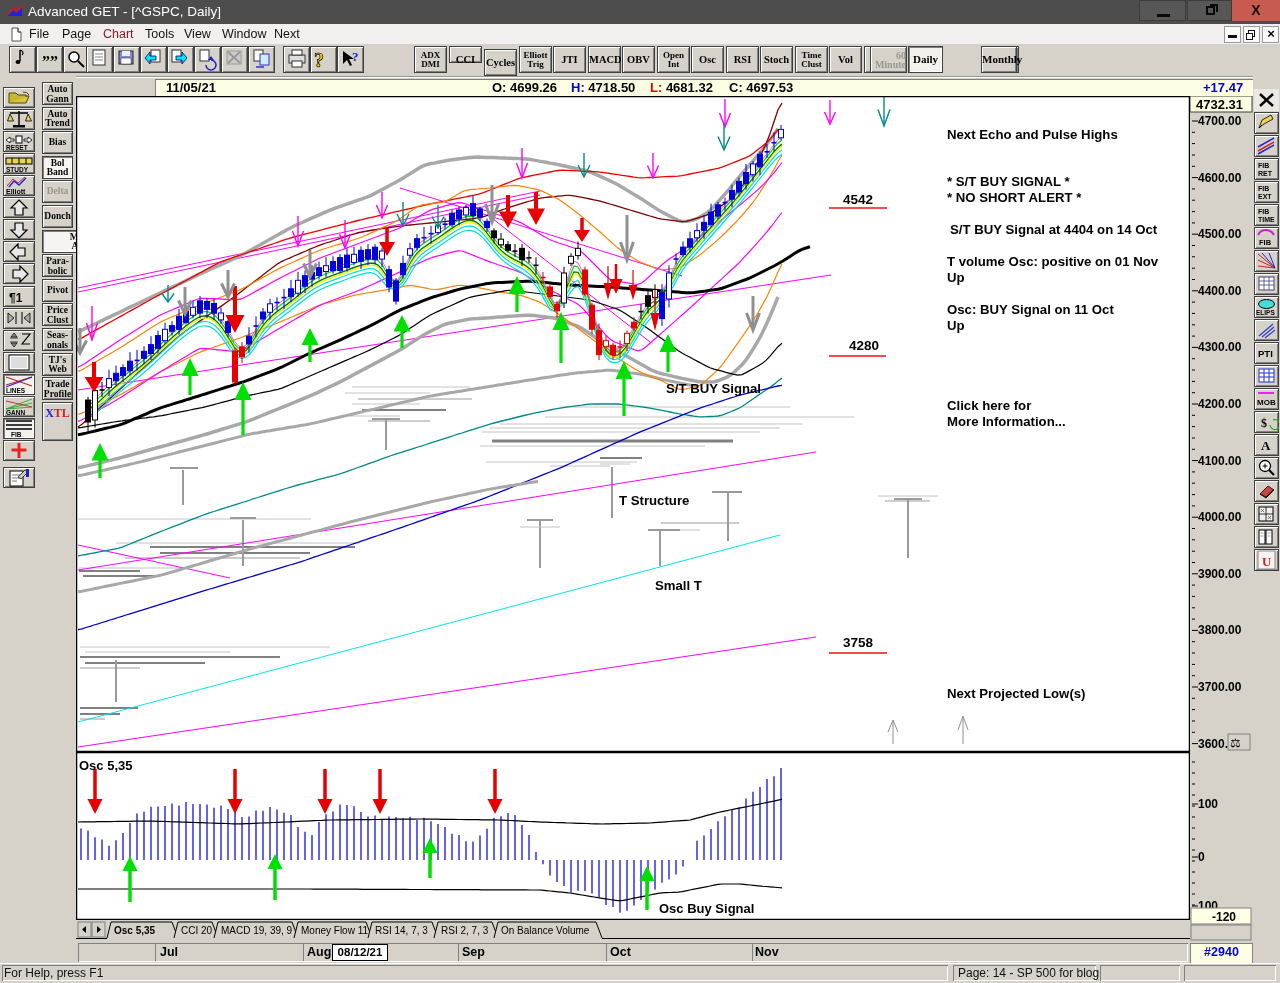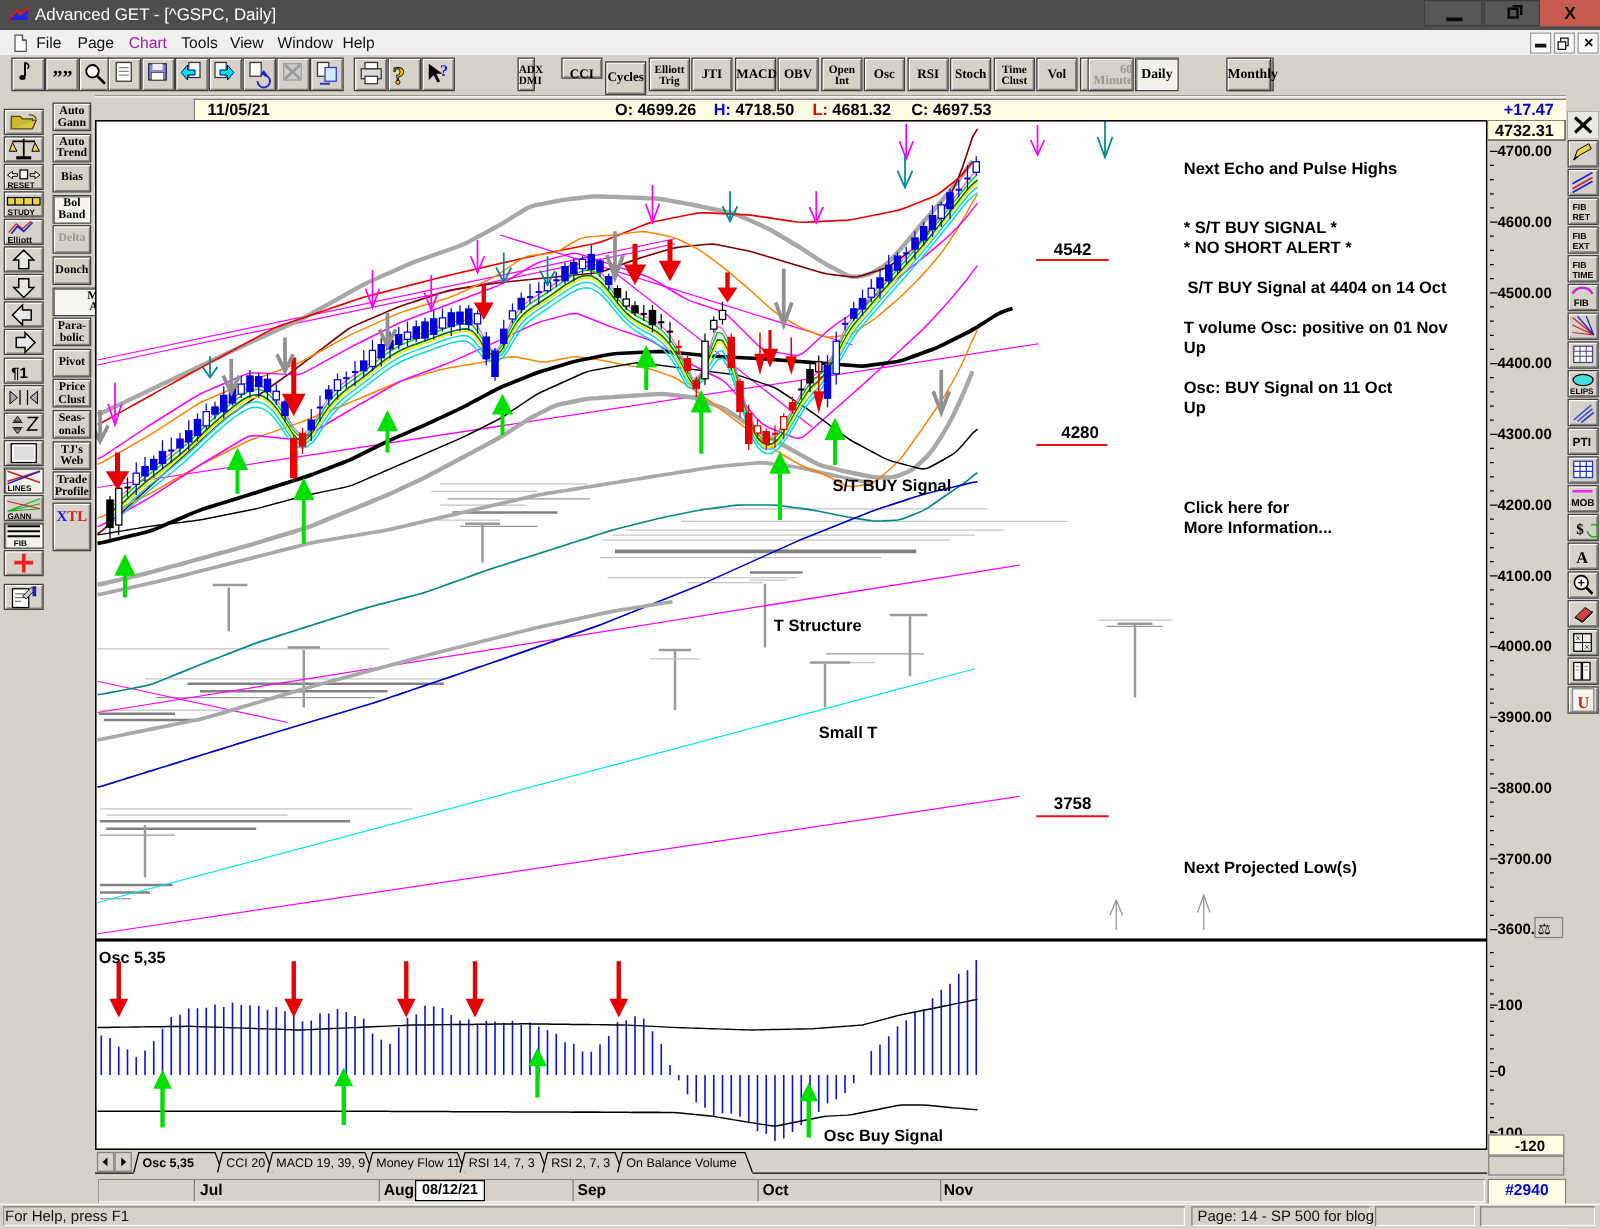--- a/index.html
+++ b/index.html
@@ -25,25 +25,25 @@
       <div class="abs" style="left:28px;top:3px;width:2px;height:8px;background:#0a0a0a"></div>
     </div>
 <div class="abs" style="left:1232px;top:0;width:48px;height:21px;background:#c75b50;color:#111;font-weight:bold;font-size:14px;text-align:center;line-height:20px;">X</div>
 <div class="abs" style="left:0;top:24px;width:1280px;height:21px;background:#f1f0ee;border-bottom:1px solid #d0d0d0;"></div>
 <svg class="abs" style="left:9px;top:27px" width="14" height="15">
       <path d="M3,1 L9,1 L9,5 L12,5 L12,14 L3,14 Z" fill="#ffffff" stroke="#555" stroke-width="1"></path>
       <path d="M9,1 L9,5 L12,5" fill="none" stroke="#555"></path>
     </svg>
 <div class="abs" style="left:29px;top:27px;font-size:12.5px;color:#111;">File</div>
 <div class="abs" style="left:62px;top:27px;font-size:12.5px;color:#111;">Page</div>
-<div class="abs" style="left:103px;top:27px;font-size:12.5px;color:#a21caf;">Chart</div>
+<div class="abs" style="left:103px;top:27px;font-size:12.5px;color:#7f1d1d;">Chart</div>
 <div class="abs" style="left:145px;top:27px;font-size:12.5px;color:#111;">Tools</div>
 <div class="abs" style="left:184px;top:27px;font-size:12.5px;color:#111;">View</div>
 <div class="abs" style="left:222px;top:27px;font-size:12.5px;color:#111;">Window</div>
-<div class="abs" style="left:274px;top:27px;font-size:12.5px;color:#111;">Help</div>
+<div class="abs" style="left:274px;top:27px;font-size:12.5px;color:#111;">Next</div>
 <div class="abs" style="left:1224px;top:26px;width:17px;height:17px;background:#fafafa;border:1px solid #999;"></div>
 <div class="abs" style="left:1243px;top:26px;width:17px;height:17px;background:#fafafa;border:1px solid #999;"></div>
 <div class="abs" style="left:1262px;top:26px;width:17px;height:17px;background:#fafafa;border:1px solid #999;"></div>
 <div class="abs" style="left:1228px;top:35px;width:9px;height:2.5px;background:#111;"></div>
 <div class="abs" style="left:1248px;top:30px;width:7px;height:7px;border:1.5px solid #111;background:#fafafa"></div>
 <div class="abs" style="left:1246px;top:33px;width:7px;height:7px;border:1.5px solid #111;background:#fafafa"></div>
 <div class="abs" style="left:1264px;top:26px;width:14px;height:15px;font-size:13px;font-weight:bold;text-align:center;line-height:15px;">×</div>
 <div class="abs" style="left:0;top:45px;width:1280px;height:31px;background:#d6d2ca;"></div>
 <div class="abs btn3d2" style="left:9px;top:46px;width:27px;height:27px;"></div>
 <div class="abs btn3d2" style="left:36px;top:46px;width:27px;height:27px;"></div>
@@ -84,21 +84,21 @@
       <rect x="254" y="5" width="9" height="11" fill="#fff" stroke="#333"></rect>
       <rect x="260" y="9" width="9" height="11" fill="#cef" stroke="#33c"></rect>
       <path d="M256,22 h8" stroke="#33c" stroke-width="1.5"></path>
       <rect x="289" y="10" width="16" height="8" fill="#ddd" stroke="#333"></rect>
       <rect x="292" y="5" width="10" height="5" fill="#fff" stroke="#333"></rect>
       <rect x="292" y="16" width="10" height="6" fill="#fff" stroke="#333"></rect>
       <text x="314" y="22" font-size="20" font-weight="bold" fill="#f0d000" stroke="#000" stroke-width="0.7" font-family="Liberation Serif">?</text>
       <path d="M343,6 l0,13 4,-4 3,6 2,-1 -3,-6 5,0 z" fill="#000"></path>
       <text x="352" y="16" font-size="13" font-weight="bold" fill="#2222cc" font-family="Liberation Serif">?</text>
     </svg>
-<div class="abs btn3d2" style="left:414px;top:46px;width:14px;height:27px;">
+<div class="abs btn3d2" style="left:414px;top:46px;width:33px;height:27px;">
       <div style="line-height:9px;padding-top:4px;text-align:center;font-family:'Liberation Serif',serif;font-weight:bold;font-size:9px">ADX<br>DMI</div>
     </div>
 <div class="abs btn3d2" style="left:449px;top:46px;width:33px;height:17px;">
       <div style="text-align:center;font-family:'Liberation Serif',serif;font-weight:bold;font-size:10.5px;line-height:25px;">CCI</div>
     </div>
 <div class="abs btn3d2" style="left:484px;top:49px;width:33px;height:27px;">
       <div style="text-align:center;font-family:'Liberation Serif',serif;font-weight:bold;font-size:10.5px;line-height:25px;">Cycles</div>
     </div>
 <div class="abs btn3d2" style="left:519px;top:46px;width:33px;height:27px;">
       <div style="line-height:9px;padding-top:4px;text-align:center;font-family:'Liberation Serif',serif;font-weight:bold;font-size:9px">Elliott<br>Trig</div>

